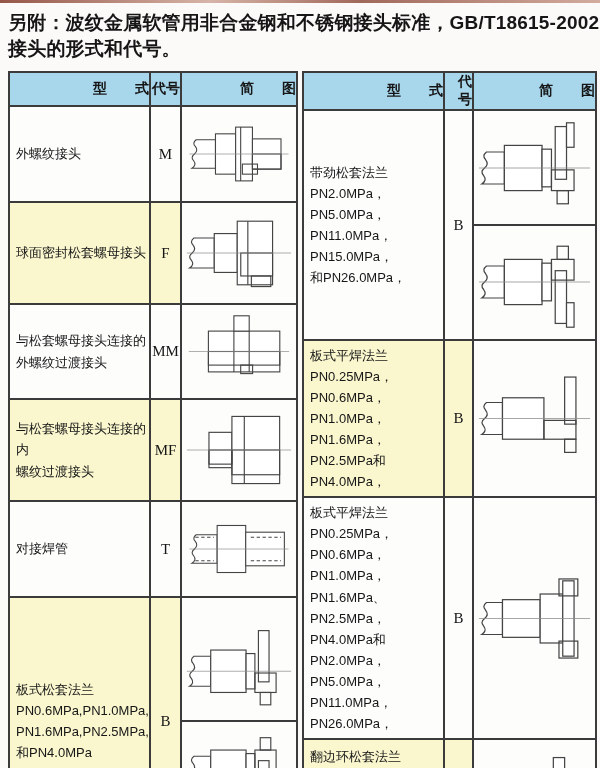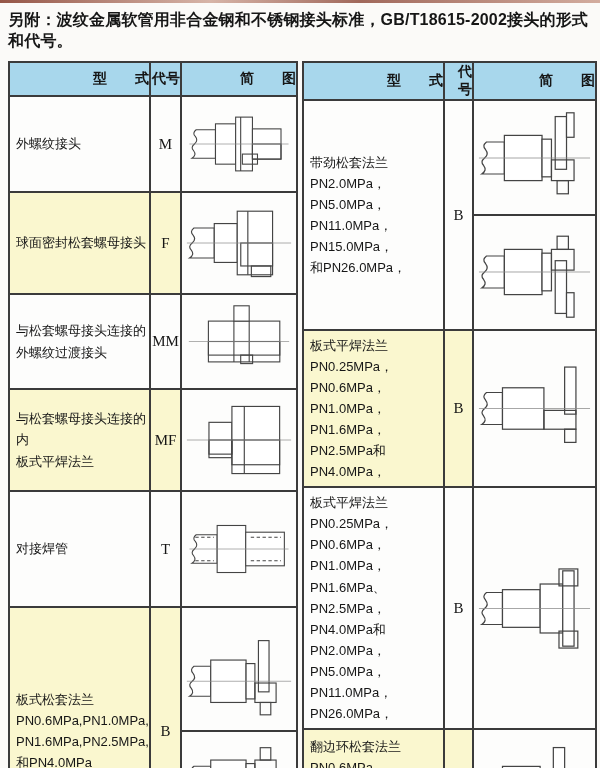--- a/index.html
+++ b/index.html
@@ -16,21 +16,21 @@
     font-family:"Liberation Sans","DejaVu Sans",sans-serif;
     color:#161616;
   }
   .top-strip{
     height:3px;width:100%;
     background:linear-gradient(90deg,
       rgba(138,68,52,.9) 0%, rgba(170,95,70,.45) 35%,
       rgba(138,68,52,.8) 60%, rgba(170,95,70,.5) 100%);
   }
   .note{
-    font-size:16px;font-weight:bold;
+    font-size:19px;font-weight:bold;
     margin:7px 0 9px 8px;
     letter-spacing:.2px;
   }
   .tables{display:flex;gap:4px;padding-left:8px;align-items:flex-start;}
   table{
     border-collapse:collapse;table-layout:fixed;
     background:var(--cell-bg);
   }
   th,td{border:2px solid var(--border);}
   th{
@@ -146,38 +146,38 @@
                   <rect x="24" y="50" width="84" height="16" class="ln " fill="url(#hx)"></rect>
                   <rect x="62" y="66" width="14" height="10" class="ln " fill="url(#hx)"></rect>
                   <line x1="1" y1="50" x2="119" y2="50" class="cl"></line>
                 </svg>
               </div>
             </div>
           </td>
         </tr>
         <tr class="hl" style="height: 102px;">
           <td class="type-cell">与松套螺母接头连接的内
-板式平焊法兰</td>
+螺纹过渡接头</td>
           <td class="code-cell">MF</td>
           <td class="diagram-cell">
             <div class="diag-stack" style="height: 98px;">
               <div class="diag">
                 <svg viewBox="0 0 120 100" preserveAspectRatio="xMidYMid meet">
                   <rect x="26" y="30" width="26" height="40" class="ln f"></rect>
                   <rect x="52" y="12" width="54" height="76" class="ln f"></rect>
                   <line x1="66" y1="12" x2="66" y2="88" class="ln"></line>
                   <rect x="26" y="50" width="26" height="16" class="ln " fill="url(#hx)"></rect>
                   <rect x="52" y="50" width="54" height="28" class="ln " fill="url(#hx)"></rect>
                   <line x1="1" y1="50" x2="119" y2="50" class="cl"></line>
                 </svg>
               </div>
             </div>
           </td>
         </tr>
-        <tr style="height: 116px;">
+        <tr style="height: 96px;">
           <td class="type-cell">对接焊管</td>
           <td class="code-cell">T</td>
           <td class="diagram-cell">
             <div class="diag-stack" style="height: 92px;">
               <div class="diag">
                 <svg viewBox="0 0 120 100" preserveAspectRatio="xMidYMid meet">
                   <path class="ln f" d="M 34 33 H 9 q -5 4 -1 8 q 4 5 -1 9 q -5 4 -1 8 q 4 5 -2 9 H 34 Z"></path>
                   <rect x="34" y="22" width="34" height="56" class="ln f"></rect>
                   <rect x="68" y="30" width="46" height="40" class="ln f"></rect>
                   <line x1="8" y1="36" x2="30" y2="36" class="ln" stroke-dasharray="4 3"></line>

